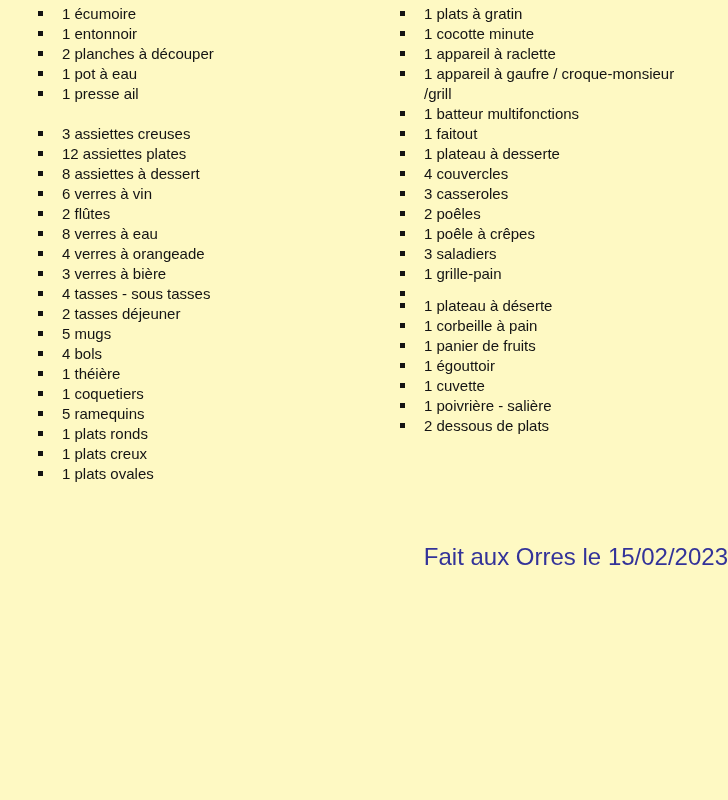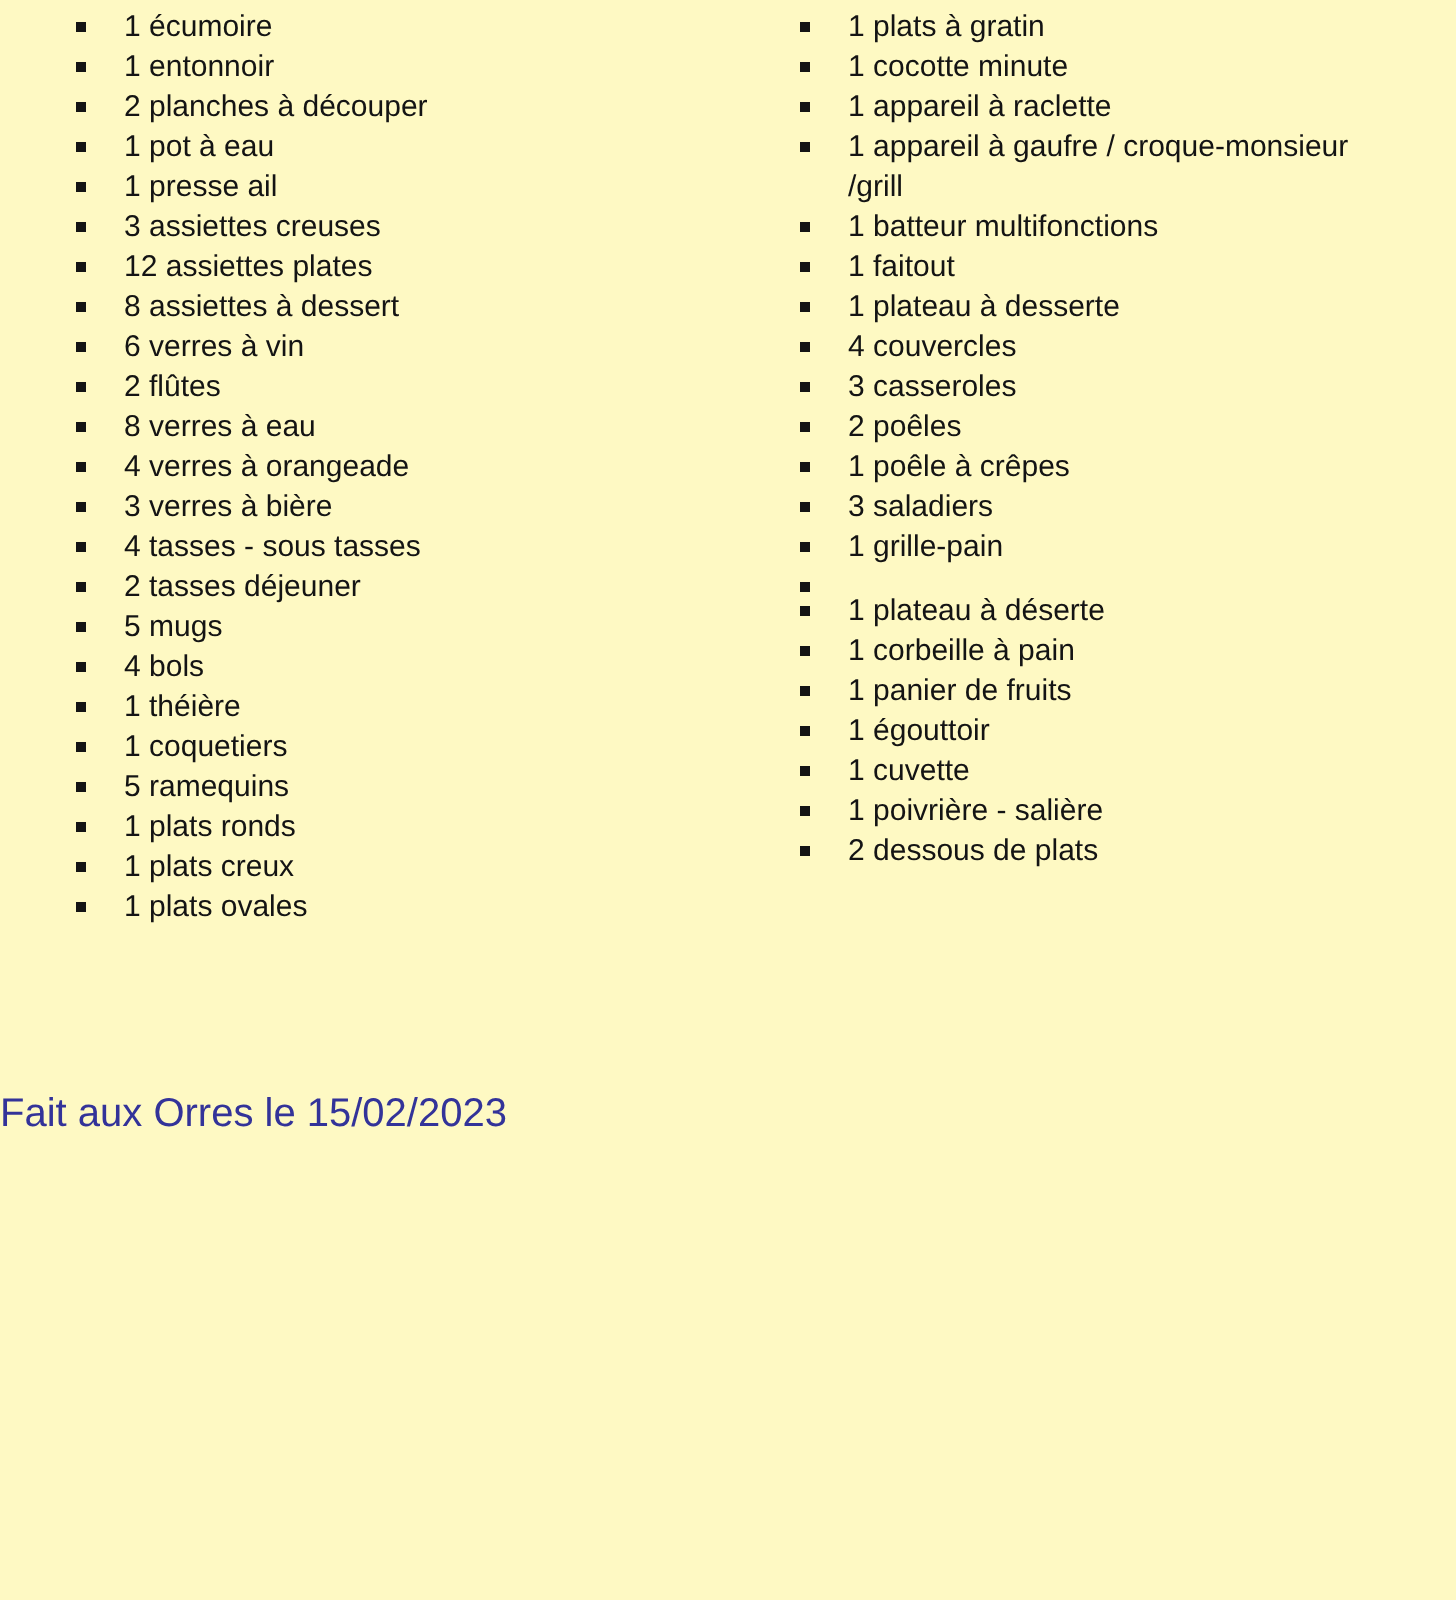--- a/index.html
+++ b/index.html
@@ -18,42 +18,42 @@
     color: #141414;
     overflow: hidden;
   }
   .col {
     position: absolute;
     top: 4px;
   }
   .col-left  { left: 38px;  width: 310px; }
   .col-right { left: 400px; width: 322px; }
   .group { margin: 0; padding: 0; list-style: none; }
-  .group + .group { }
+  .group + .group { margin-top: 20px; }
   .item {
     display: flex;
     align-items: flex-start;
   }
   .bullet {
     flex: none;
     width: 5px;
     height: 5px;
     margin: 7px 19px 0 0;
     background: #141414;
   }
   .item-text {
     white-space: pre-line;
   }
   .footer-line {
     position: absolute;
     top: 544px;
     left: 0;
     width: 100%;
-    text-align: left;
-    font-size: 20px;
+    text-align: right;
+    font-size: 24px;
     line-height: 26px;
     color: #333399;
   }
 </style>
 </head>
 <body>
 
 <div class="page">
 
   <div class="col col-left">

